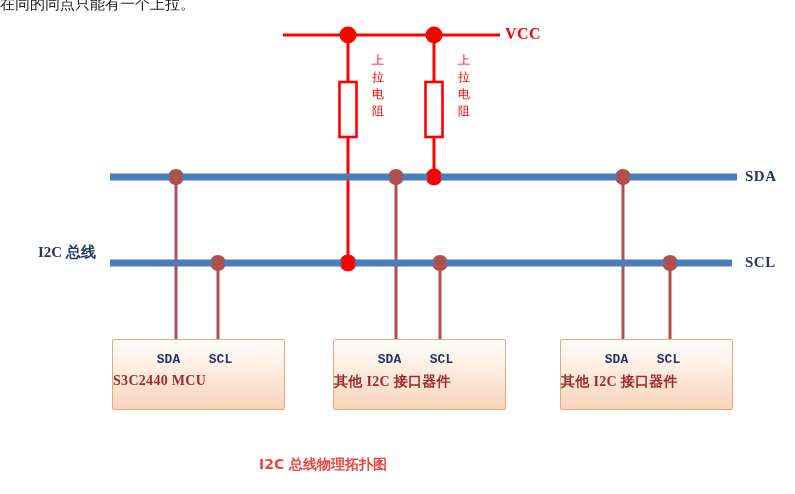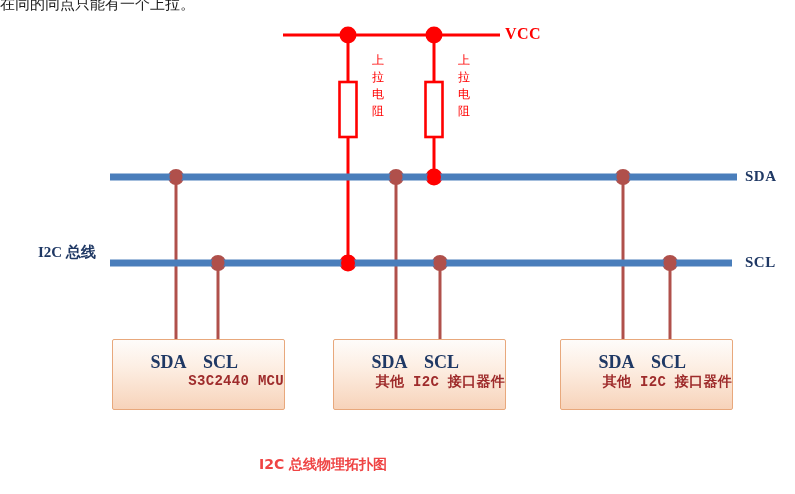--- a/index.html
+++ b/index.html
@@ -47,30 +47,30 @@
   .devbox{
     position:absolute;
     border:1px solid #E8A87C;
     border-radius:2px;
     background:linear-gradient(to bottom,#FEFCFA 0%,#FDEFE4 38%,#F7D3BA 100%);
     box-sizing:border-box;
   }
   .devbox .pins{
     position:absolute;left:0;right:8px;top:12px;
     text-align:center;
-    font-family:Liberation Serif, serif;
-    font-size:18px;font-weight:bold;color:#1F3864;
+    font-family:Liberation Mono, monospace;
+    font-size:13px;font-weight:bold;color:#1F3864;
   }
   .devbox .pins span{display:inline-block;}
   .devbox .pin-sda{width:52px;text-align:center;}
   .devbox .pin-scl{width:52px;text-align:center;}
   .devbox .name{
     position:absolute;left:0;right:0;top:33px;
-    text-align:right;
-    font-family:Liberation Mono, monospace;
+    text-align:left;
+    font-family:Liberation Serif, serif;
     font-size:14px;font-weight:bold;color:#9E2B2B;
     letter-spacing:.3px;
   }
 
   .caption{
     position:absolute;left:0;right:0;top:456px;
     text-align:center;
     font-family:"DejaVu Sans", sans-serif;
     font-size:14px;font-weight:bold;color:#ef4444;
   }

